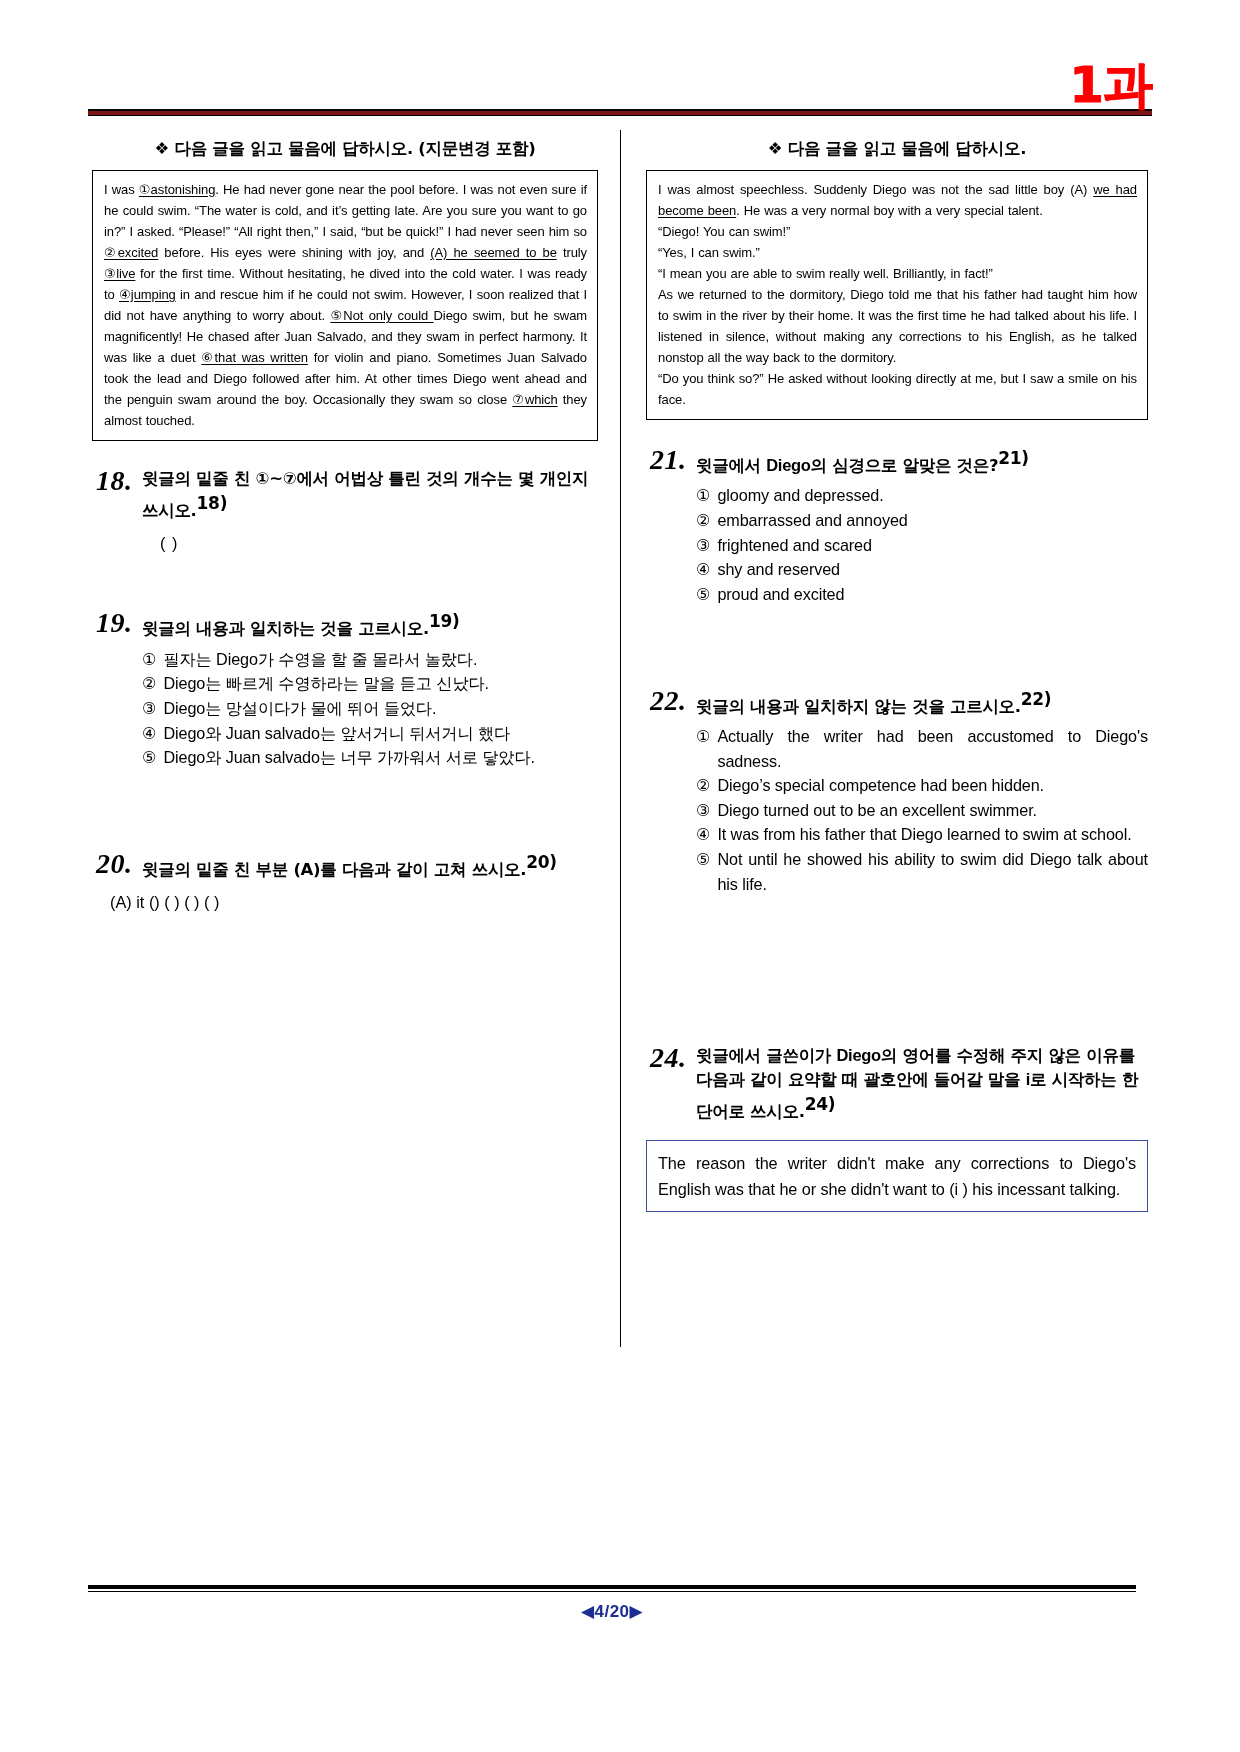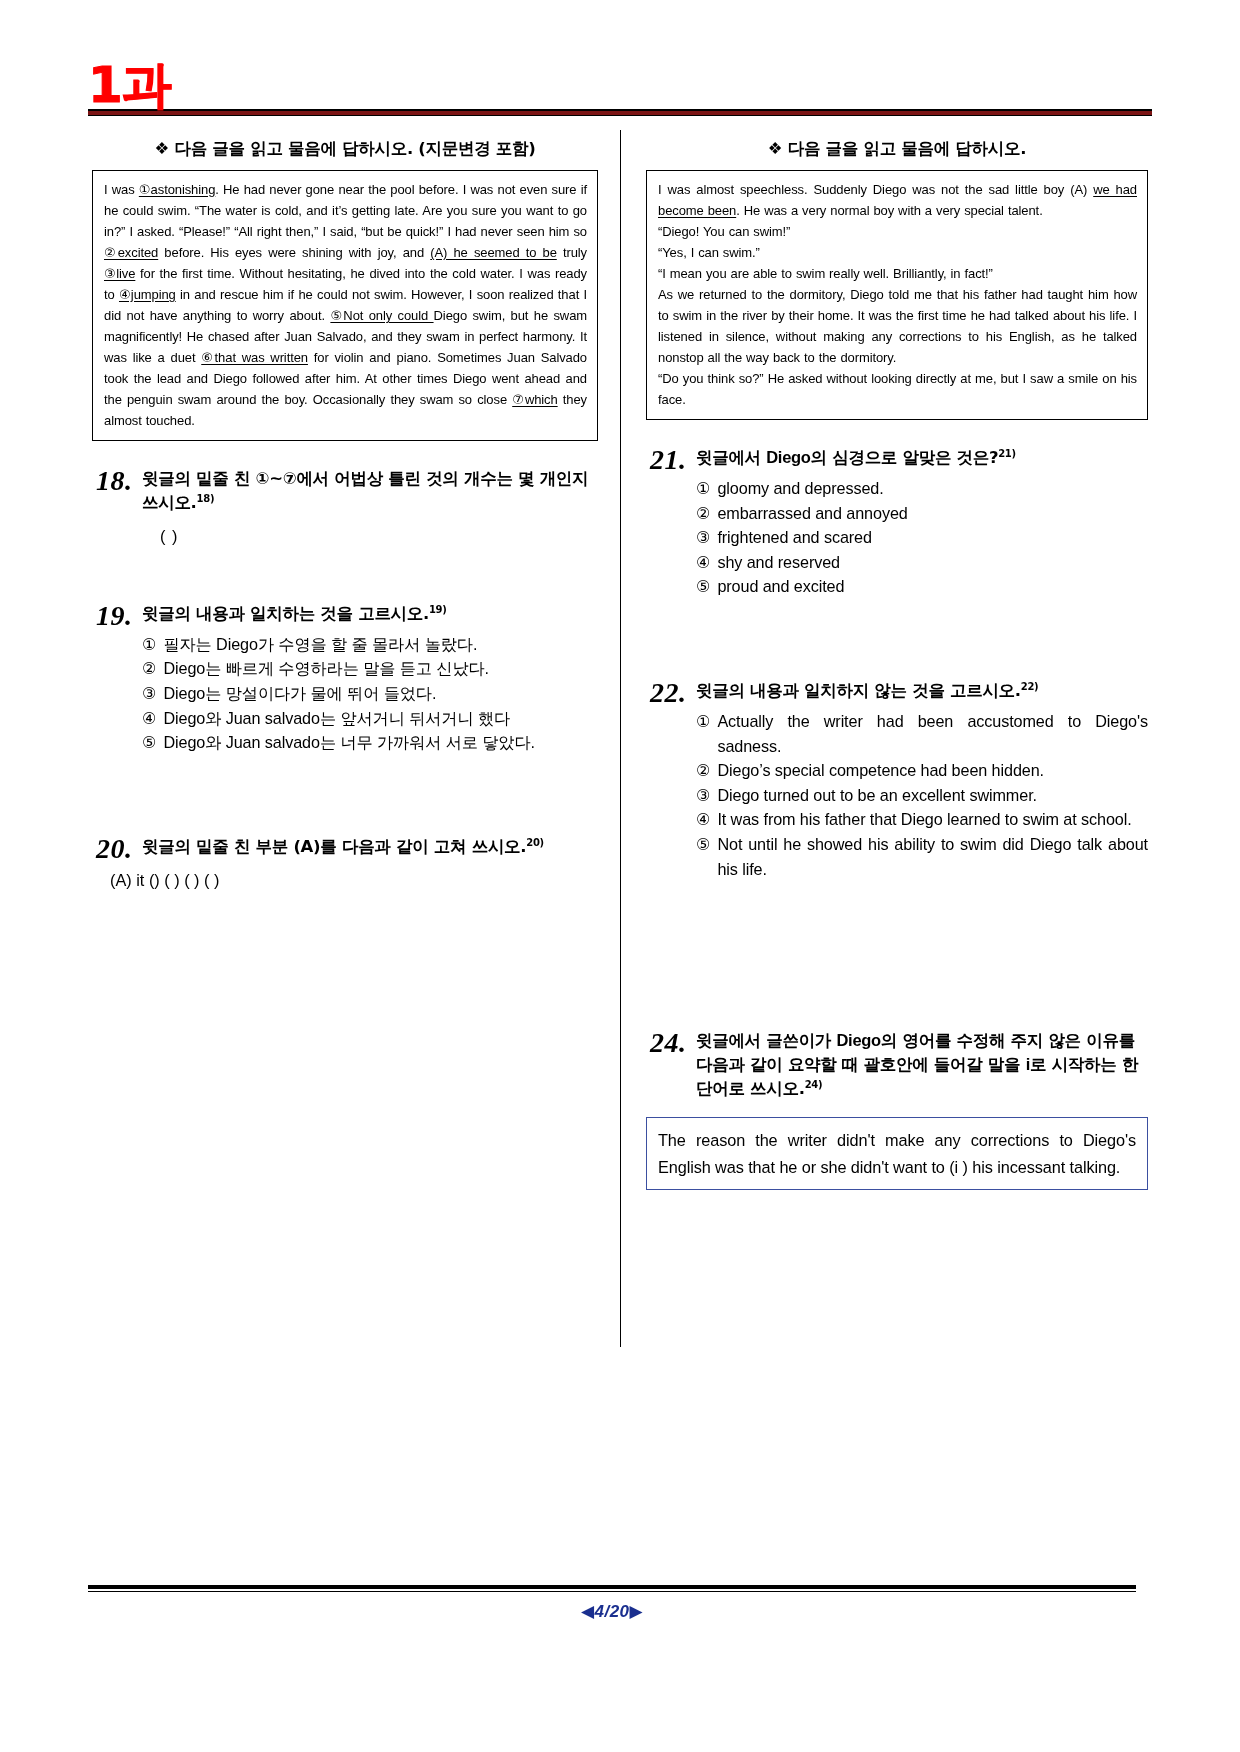--- a/index.html
+++ b/index.html
@@ -13,21 +13,21 @@
     position: relative;
   }
   .page {
     width: 1240px;
     height: 1752px;
     padding: 18px 88px 0 88px;
     position: relative;
   }
 
   
-  .header { text-align: left; position: relative; }
+  .header { text-align: right; position: relative; }
   .lesson-tag {
     font-family: "DejaVu Sans", sans-serif;
     font-weight: bold;
     font-size: 50px;
     color: #ff0000;
     line-height: 0.95;
     letter-spacing: -1px;
     margin: 44px 0 -4px 0;
     -webkit-text-stroke: 1px #ff0000;
   }
@@ -115,21 +115,21 @@
     letter-spacing: 0.5px;
   }
   .q-stem {
     font-size: 16.5px;
     font-weight: bold;
     line-height: 1.45;
     letter-spacing: -0.3px;
     font-family: "DejaVu Sans", sans-serif;
   }
   .q-stem .sup {
-    font-size: 10px;
+    font-size: 17px;
     vertical-align: super;
     font-weight: bold;
   }
   .q-stem .eng { font-family: "Liberation Sans", sans-serif; }
   .choices {
     margin-top: 6px;
     font-size: 16.2px;
     line-height: 1.52;
     letter-spacing: -0.1px;
   }
@@ -160,21 +160,20 @@
     text-align: justify;
     letter-spacing: -0.1px;
   }
 
   
   .footer {
     position: absolute;
     left: 88px;
     right: 104px;
     bottom: 130px;
-    font-style: italic;
   }
   .footer-rule-top {
     height: 4px;
     background: #000;
     margin-bottom: 0px;
   }
   .footer-rule-thin {
     height: 1px;
     background: #000;
     margin-top: 2px;

